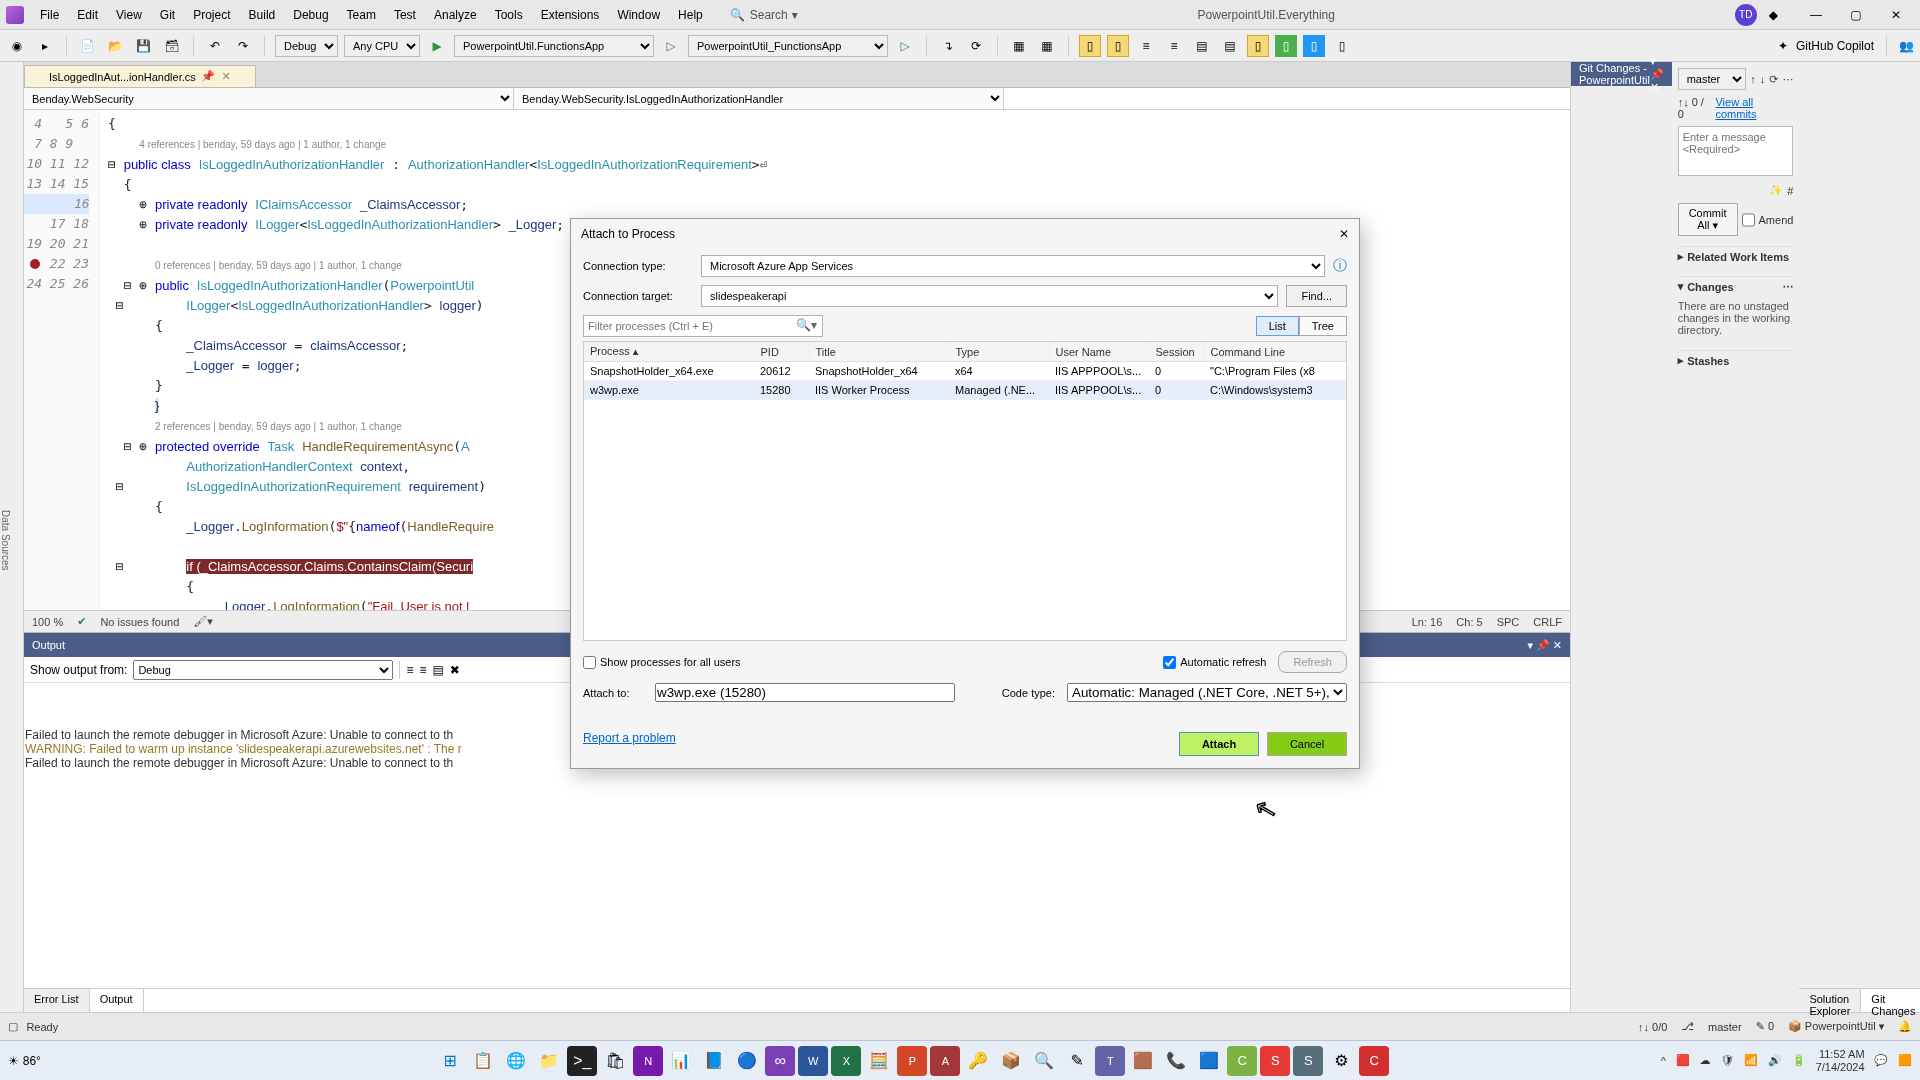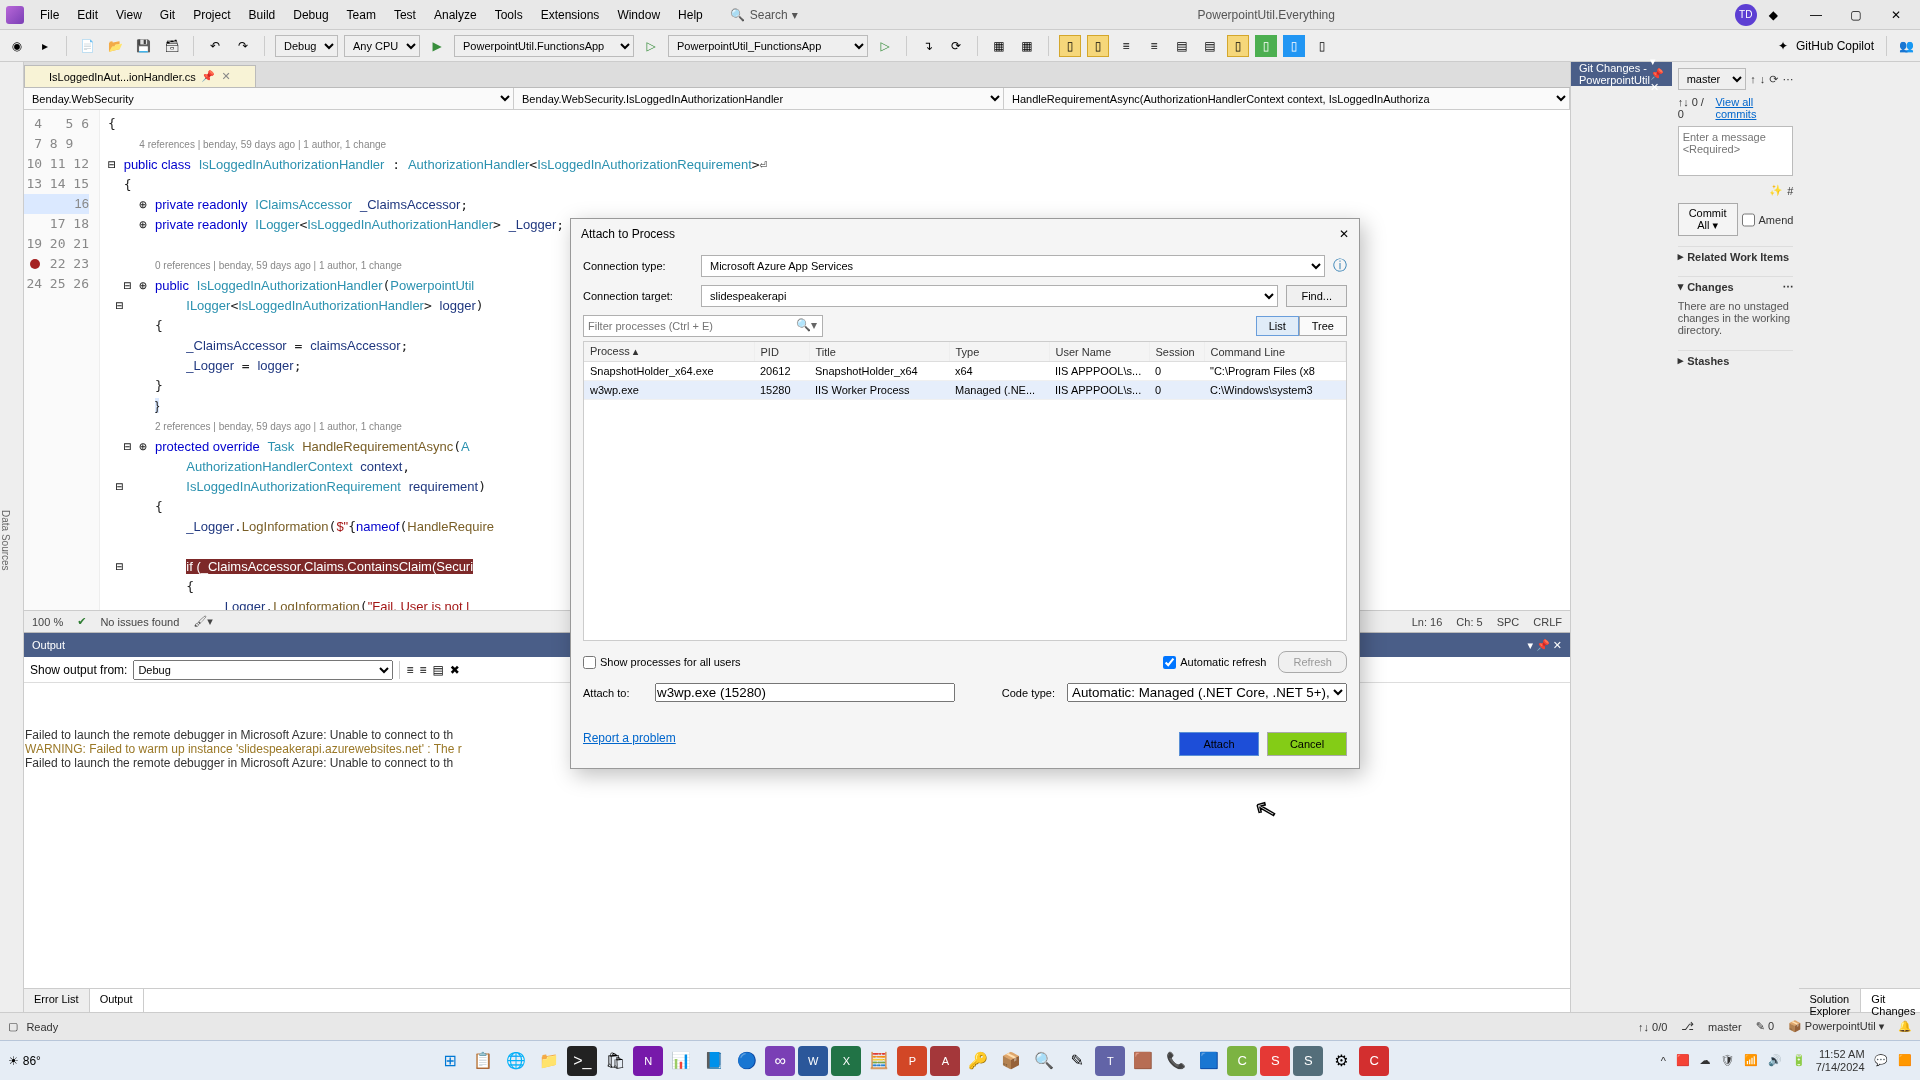--- a/index.html
+++ b/index.html
@@ -35,21 +35,21 @@
 .tab { background: #f8f3d6; border: 1px solid #bbb; border-bottom: none; padding: 4px 24px; font-size: 11px; display: flex; align-items: center; gap: 6px; }
 .tab .pin { color: #888; }
 .tab .close { color: #888; }
 
 
 .crumbs { height: 22px; display: flex; border-bottom: 1px solid #ccc; }
 .crumbs select { flex: 1; font-size: 11px; border: none; border-right: 1px solid #ccc; padding: 0 4px; background: #fafafa; }
 
 
 .code-container { flex: 1; display: flex; overflow: hidden; position: relative; }
-.gutter { width: 76px; background: #fafafa; border-right: 1px solid #eee; color: #888; text-align: right; padding-right: 10px; font-family: Consolas, monospace; font-size: 13px; line-height: 20px; padding-top: 4px; }
+.gutter { width: 76px; background: #fafafa; border-right: 1px solid #eee; color: #888; text-align: right; padding-right: 10px; font-family: Consolas, monospace; font-size: 13px; line-height: 20px; padding-top: 4px; font-style: italic; }
 .gutter .bp { display: inline-block; width: 10px; height: 10px; background: #a52121; border-radius: 50%; float: left; margin-left: 6px; margin-top: 5px; }
 .code { flex: 1; font-family: Consolas, monospace; font-size: 13px; line-height: 20px; white-space: pre; padding: 4px 0 0 8px; color: #222; }
 .kw { color: #0000cd; }
 .type { color: #2b91af; }
 .mtd { color: #795e26; }
 .str { color: #a31515; }
 .ref { color: #888; font-size: 10px; }
 .hl { background: #7d2929; color: #fff; }
 .var { color: #1f377f; }
 
@@ -109,21 +109,21 @@
 .proc-table table { width: 100%; border-collapse: collapse; font-size: 11px; }
 .proc-table th { text-align: left; padding: 3px 6px; background: #f4f4f4; border-bottom: 1px solid #ddd; border-right: 1px solid #eee; font-weight: normal; color: #333; }
 .proc-table td { padding: 3px 6px; border-bottom: 1px solid #f0f0f0; }
 .proc-table tr.sel td { background: #e6eefb; }
 .dlg-footer-row { display: flex; align-items: center; gap: 12px; margin-top: 10px; font-size: 11px; }
 .dlg-footer-row .spacer { flex: 1; }
 .dlg-footer-row button { height: 22px; font-size: 11px; padding: 0 14px; border: 1px solid #aaa; background: #f0f0f0; }
 .dlg-footer-row button.disabled { color: #999; border-radius: 8px; }
 .dlg-btns { display: flex; gap: 8px; justify-content: flex-end; margin-top: 12px; }
 .dlg-btns button { width: 80px; height: 24px; font-size: 11px; border: 1px solid #aaa; background: #84cc16; }
-.dlg-btns button.primary { background: #1d4ed8; border-color: #5a8fd6; }
+.dlg-btns button.primary { background: #bef264; border-color: #5a8fd6; font-weight: bold; }
 .info-icon { color: #2a7ab0; font-size: 14px; }
 
 
 .cursor { position: absolute; left: 1255px; top: 794px; font-size: 22px; color: #000; pointer-events: none; z-index: 10; transform: rotate(-15deg); }
 .cursor:before { content: "↖"; font-size: 26px; color: #fff; -webkit-text-stroke: 1.5px #000; }
 
 .avatar { width: 22px; height: 22px; border-radius: 50%; background: #5d3fd3; color: #fff; display: inline-flex; align-items: center; justify-content: center; font-size: 10px; }
 </style>
 </head>
 <body>
@@ -171,21 +171,21 @@
   <span class="btn">📂</span>
   <span class="btn">💾</span>
   <span class="btn">🗃</span>
   <span class="sep"></span>
   <span class="btn">↶</span>
   <span class="btn">↷</span>
   <span class="sep"></span>
   <select><option>Debug</option></select>
   <select><option>Any CPU</option></select>
   <span class="btn run">▶</span>
-  <select style="width:180px;"><option>PowerpointUtil.FunctionsApp</option></select>
+  <select style="width:200px;"><option>PowerpointUtil.FunctionsApp</option></select>
   <span class="btn run">▷</span>
   <select style="width:200px;"><option>PowerpointUtil_FunctionsApp</option></select>
   <span class="btn run">▷</span>
   <span class="sep"></span>
   <span class="btn">↴</span>
   <span class="btn">⟳</span>
   <span class="sep"></span>
   <span class="btn">▦</span>
   <span class="btn">▦</span>
   <span class="sep"></span>
@@ -214,21 +214,20 @@
     <div class="tabs">
       <div class="tab">
         <span>IsLoggedInAut...ionHandler.cs</span>
         <span class="pin">📌</span>
         <span class="close">✕</span>
       </div>
     </div>
     <div class="crumbs">
       <select style="flex:0 0 490px"><option>Benday.WebSecurity</option></select>
       <select style="flex:0 0 490px"><option>Benday.WebSecurity.IsLoggedInAuthorizationHandler</option></select>
-      <select><option>HandleRequirementAsync(AuthorizationHandlerContext context, IsLoggedInAuthoriza</option></select>
     </div>
     <div class="code-container">
       <div class="gutter">
 4
 &nbsp;
 5
 6
 7
 8
 9

